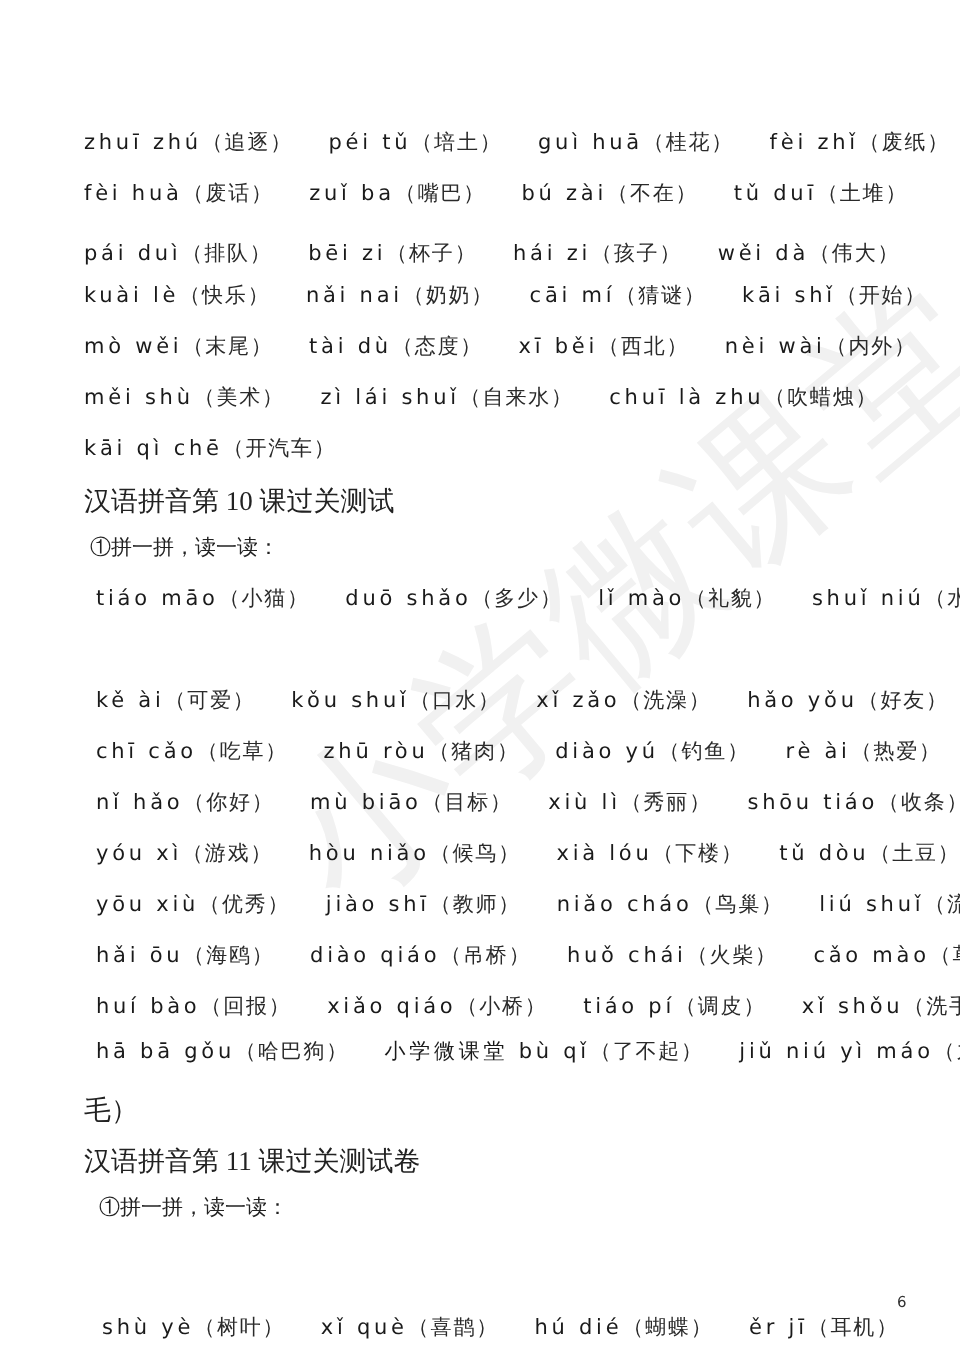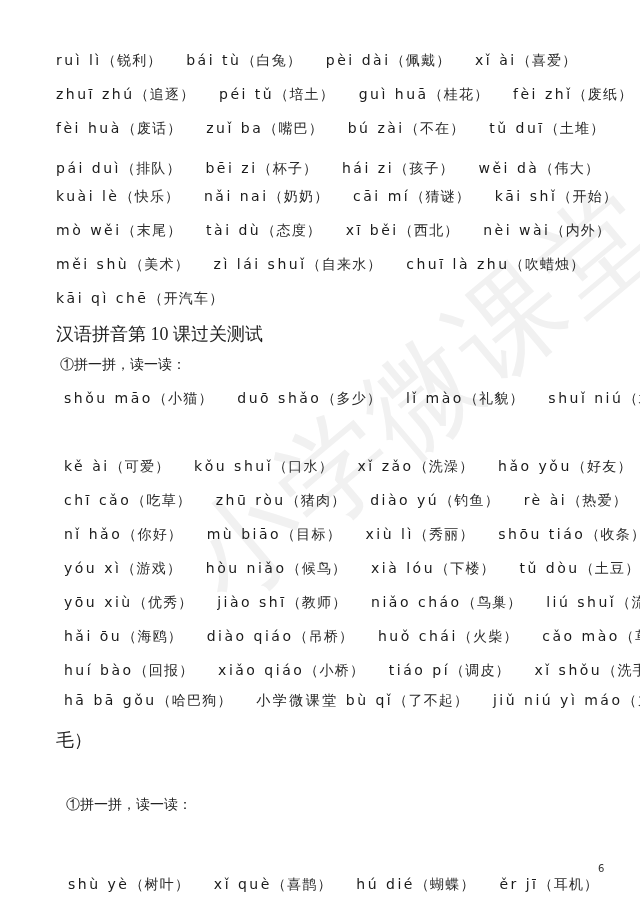--- a/index.html
+++ b/index.html
@@ -20,26 +20,20 @@
   .sub { position: absolute; left: 60px; font-size: 14px; z-index: 1;
          font-family: Liberation Mono, monospace; color: #222; }
   .pagenum { position: absolute; left: 598px; top: 863px; font-size: 10px; color: #333; z-index: 1; }
 </style>
 </head>
 <body>
 
 <div class="page">
   <div class="watermark">小学微课堂</div>
 
-  <div class="line" style="top:52px">
-    <span class="item"><span class="py">ruì lì</span><span class="hz">（锐利）</span></span>
-    <span class="item"><span class="py">bái tù</span><span class="hz">（白兔）</span></span>
-    <span class="item"><span class="py">pèi dài</span><span class="hz">（佩戴）</span></span>
-    <span class="item"><span class="py">xǐ ài</span><span class="hz">（喜爱）</span></span>
-  </div>
   <div class="line" style="top:86px">
     <span class="item"><span class="py">zhuī zhú</span><span class="hz">（追逐）</span></span>
     <span class="item"><span class="py">péi tǔ</span><span class="hz">（培土）</span></span>
     <span class="item"><span class="py">guì huā</span><span class="hz">（桂花）</span></span>
     <span class="item"><span class="py">fèi zhǐ</span><span class="hz">（废纸）</span></span>
   </div>
   <div class="line" style="top:120px">
     <span class="item"><span class="py">fèi huà</span><span class="hz">（废话）</span></span>
     <span class="item"><span class="py">zuǐ ba</span><span class="hz">（嘴巴）</span></span>
     <span class="item"><span class="py">bú zài</span><span class="hz">（不在）</span></span>
@@ -69,21 +63,21 @@
   <div class="line" style="top:256px">
     <span class="item"><span class="py">měi shù</span><span class="hz">（美术）</span></span>
     <span class="item"><span class="py">zì lái shuǐ</span><span class="hz">（自来水）</span></span>
     <span class="item"><span class="py">chuī là zhu</span><span class="hz">（吹蜡烛）</span></span>
   </div>
 
   <div class="heading" style="top:322px">汉语拼音第 10 课过关测试</div>
   <div class="sub" style="top:356px">①拼一拼，读一读：</div>
 
   <div class="line" style="top:390px;left:64px">
-    <span class="item"><span class="py">shǒu māo</span><span class="hz">（小猫）</span></span>
+    <span class="item"><span class="py">tiáo māo</span><span class="hz">（小猫）</span></span>
     <span class="item"><span class="py">duō shǎo</span><span class="hz">（多少）</span></span>
     <span class="item"><span class="py">lǐ mào</span><span class="hz">（礼貌）</span></span>
     <span class="item"><span class="py">shuǐ niú</span><span class="hz">（水牛）</span></span>
   </div>
   <div class="line" style="top:458px;left:64px">
     <span class="item"><span class="py">kě ài</span><span class="hz">（可爱）</span></span>
     <span class="item"><span class="py">kǒu shuǐ</span><span class="hz">（口水）</span></span>
     <span class="item"><span class="py">xǐ zǎo</span><span class="hz">（洗澡）</span></span>
     <span class="item"><span class="py">hǎo yǒu</span><span class="hz">（好友）</span></span>
   </div>
@@ -123,20 +117,21 @@
     <span class="item"><span class="py">tiáo pí</span><span class="hz">（调皮）</span></span>
     <span class="item"><span class="py">xǐ shǒu</span><span class="hz">（洗手）</span></span>
   </div>
   <div class="line" style="top:692px;left:64px">
     <span class="item"><span class="py">hā bā gǒu</span><span class="hz">（哈巴狗）</span></span>
     <span class="item"><span class="py">小学微课堂 bù qǐ</span><span class="hz">（了不起）</span></span>
     <span class="item"><span class="py">jiǔ niú yì máo</span><span class="hz">（九牛一</span></span>
   </div>
   <div class="heading" style="top:728px">毛）</div>
 
+  <div class="heading" style="top:762px">汉语拼音第 11 课过关测试卷</div>
   <div class="sub" style="top:796px;left:66px">①拼一拼，读一读：</div>
   <div class="line" style="top:876px;left:68px">
     <span class="item"><span class="py">shù yè</span><span class="hz">（树叶）</span></span>
     <span class="item"><span class="py">xǐ què</span><span class="hz">（喜鹊）</span></span>
     <span class="item"><span class="py">hú dié</span><span class="hz">（蝴蝶）</span></span>
     <span class="item"><span class="py">ěr jī</span><span class="hz">（耳机）</span></span>
   </div>
 
   <div class="pagenum">6</div>
 </div>

